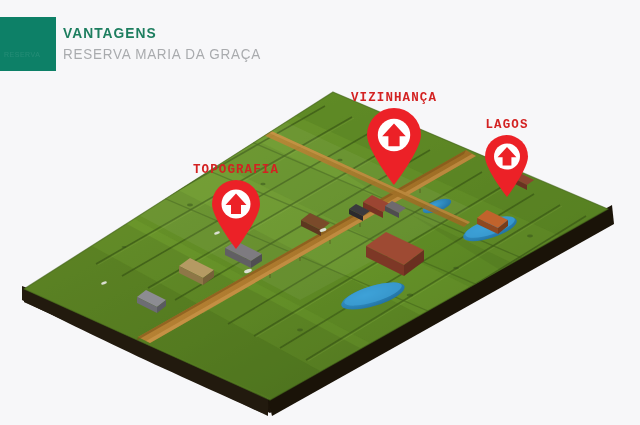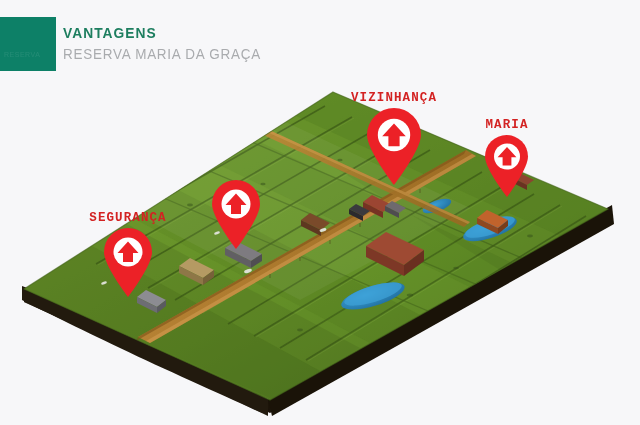--- a/index.html
+++ b/index.html
@@ -261,32 +261,23 @@
       <div class="logo-mark">
         <span>RESERVA</span>
       </div>
     </div>
     <div class="hdr-text">
       <div class="hdr-title">VANTAGENS</div>
       <div class="hdr-sub">RESERVA MARIA DA GRAÇA</div>
     </div>
   </div>
 
-  <div class="pin" style="left:128px;top:228px;width:56px;height:70px;margin-left:-28px;">
-    <div class="cap">SEGURANÇA</div>
-    <svg viewBox="0 0 56 70" width="56" height="70">
-      <path d="M28,69 C28,69 52,38 52,24 A24,24 0 1 0 4,24 C4,38 28,69 28,69 Z" fill="#ec2127"></path>
-      <circle cx="28" cy="24" r="14.5" fill="#ffffff"></circle>
-      <g>
-        <path d="M28,13.5 L38.5,25 L33,25 L33,34 L23,34 L23,25 L17.5,25 Z" fill="#ec2127"></path>
-      </g>
-    </svg>
-  </div>
 
   <div class="pin" style="left:236px;top:180px;width:56px;height:70px;margin-left:-28px;">
+    <div class="cap">TOPOGRAFIA</div>
     <svg viewBox="0 0 56 70" width="56" height="70">
       <path d="M28,69 C28,69 52,38 52,24 A24,24 0 1 0 4,24 C4,38 28,69 28,69 Z" fill="#ec2127"></path>
       <circle cx="28" cy="24" r="14.5" fill="#ffffff"></circle>
       <g>
         <path d="M28,13.5 L38.5,25 L33,25 L33,34 L23,34 L23,25 L17.5,25 Z" fill="#ec2127"></path>
       </g>
     </svg>
   </div>
 
   <div class="pin" style="left:394px;top:108px;width:62px;height:78px;margin-left:-31px;">
@@ -294,21 +285,21 @@
     <svg viewBox="0 0 62 78" width="62" height="78">
       <path d="M31,77 C31,77 58,42 58,27 A27,27 0 1 0 4,27 C4,42 31,77 31,77 Z" fill="#ec2127"></path>
       <circle cx="31" cy="27" r="16.2" fill="#ffffff"></circle>
       <g>
         <path d="M31,15.5 L42.8,28.3 L36.6,28.3 L36.6,38.2 L25.4,38.2 L25.4,28.3 L19.2,28.3 Z" fill="#ec2127"></path>
       </g>
     </svg>
   </div>
 
   <div class="pin" style="left:507px;top:135px;width:50px;height:63px;margin-left:-25px;">
-    <div class="cap">MARIA</div>
+    <div class="cap">LAGOS</div>
     <svg viewBox="0 0 50 63" width="50" height="63">
       <path d="M25,62 C25,62 46,34 46,21.5 A21.5,21.5 0 1 0 3,21.5 C3,34 25,62 25,62 Z" fill="#ec2127"></path>
       <circle cx="25" cy="21.5" r="13" fill="#ffffff"></circle>
       <g>
         <path d="M25,12 L34.4,22.3 L29.4,22.3 L29.4,30.4 L20.6,30.4 L20.6,22.3 L15.6,22.3 Z" fill="#ec2127"></path>
       </g>
     </svg>
   </div>
 
 </div>

